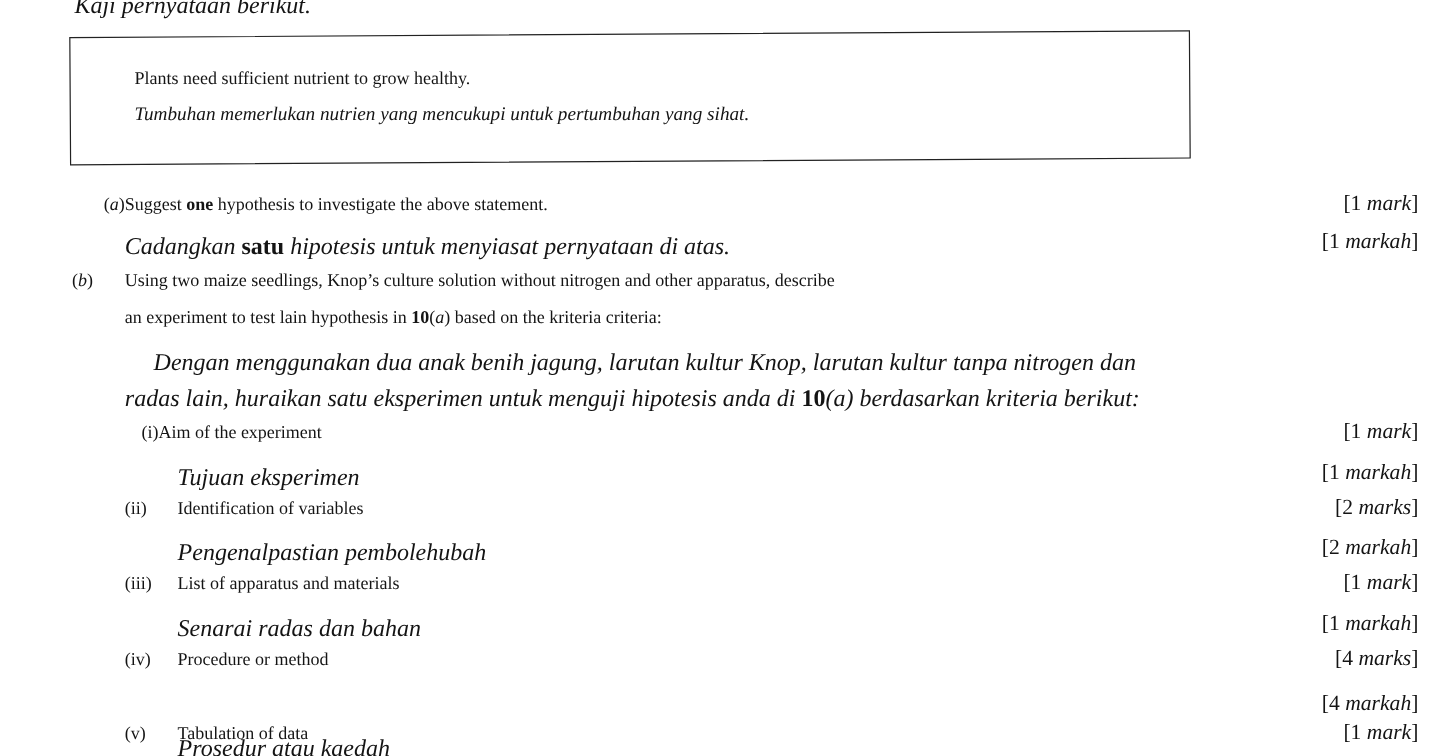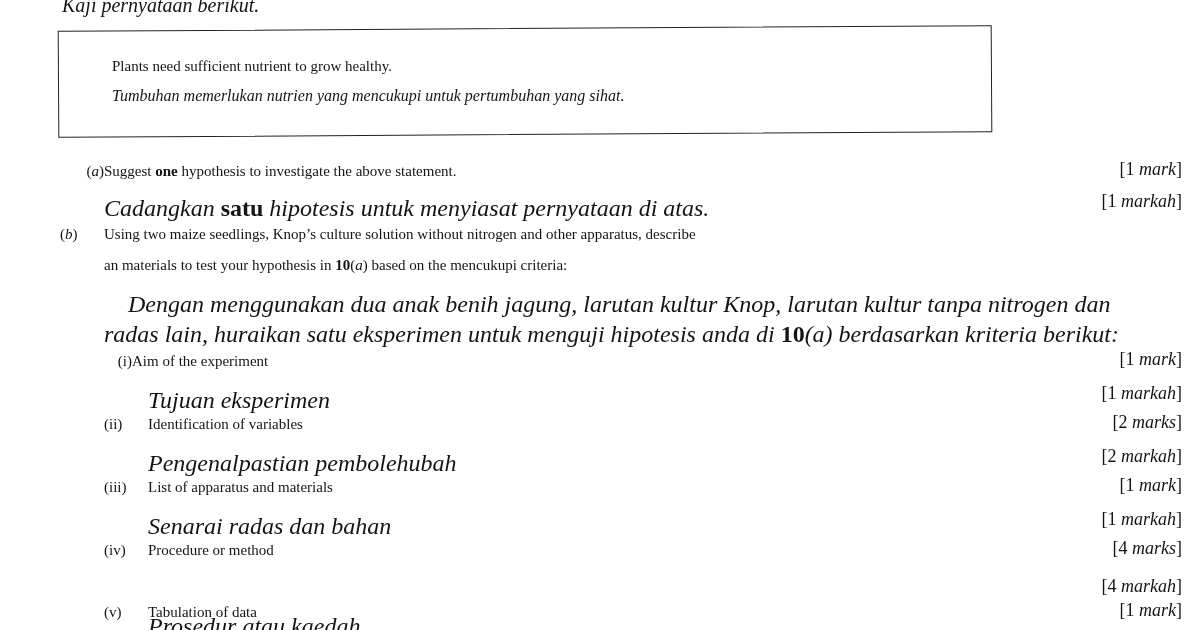--- a/index.html
+++ b/index.html
@@ -6,21 +6,21 @@
   body {
     width: 1200px; height: 630px; overflow: hidden;
     background: #ffffff; color: #141414;
     font-family: "Liberation Serif", "DejaVu Serif", serif;
     position: relative;
   }
   .abs { position: absolute; white-space: nowrap; }
   .it { font-style: italic; }
   .b { font-weight: bold; font-style: normal; }
   .en { font-size: 15px; }
-  .my { font-size: 24px; font-style: italic; }
+  .my { font-size: 20px; font-style: italic; }
   .mark { position: absolute; right: 18px; white-space: nowrap; font-size: 18px; text-align: right; }
   .mark .w { font-style: italic; }
   .box {
     position: absolute; left: 58px; top: 28px; width: 934px; height: 107px;
     border: 1.5px solid #222; transform: rotate(-0.35deg); box-sizing: border-box;
   }
   .lbl { display: inline-block; width: 44px; }
   .slbl { display: inline-block; width: 44px; }
 </style>
 </head>
@@ -39,21 +39,21 @@
 
 <div class="abs my" style="left:104px; top:195px;">
   <span>Cadangkan </span><span class="b">satu</span><span> hipotesis untuk menyiasat pernyataan di atas.</span>
 </div>
 <div class="mark" style="top:191px;">[<span>1</span> <span class="w">markah</span>]</div>
 
 <div class="abs en" style="left:60px; top:226px;">
   <span class="lbl"><span>(</span><span class="it">b</span><span>)</span></span><span>Using two maize seedlings, Knop’s culture solution without nitrogen and other apparatus, describe</span>
 </div>
 <div class="abs en" style="left:104px; top:257px;">
-  <span>an materials to test your hypothesis in </span><span style="font-weight:bold;">10</span><span>(</span><span class="it">a</span><span>)</span><span> based on the mencukupi criteria:</span>
+  <span>an experiment to test lain hypothesis in </span><span style="font-weight:bold;">10</span><span>(</span><span class="it">a</span><span>)</span><span> based on the kriteria criteria:</span>
 </div>
 <div class="abs my" style="left:104px; top:291px;margin-left:24px;">Dengan menggunakan dua anak benih jagung, larutan kultur Knop, larutan kultur tanpa nitrogen dan</div>
 <div class="abs my" style="left:104px; top:321px;">
   <span>radas lain, huraikan satu eksperimen untuk menguji hipotesis anda di </span><span style="font-weight:bold;font-style:normal;">10</span><span>(a)</span><span> berdasarkan kriteria berikut:</span>
 </div>
 
 <div class="abs en" style="left:88px; top:353px;text-align:right;"><span class="slbl">(i)</span><span>Aim of the experiment</span></div>
 <div class="mark" style="top:349px;">[<span>1</span> <span class="w">mark</span>]</div>
 <div class="abs my" style="left:148px; top:387px;">Tujuan eksperimen</div>
 <div class="mark" style="top:383px;">[<span>1</span> <span class="w">markah</span>]</div>

